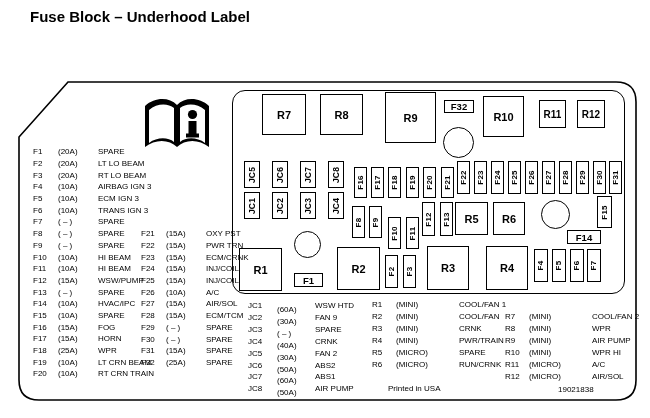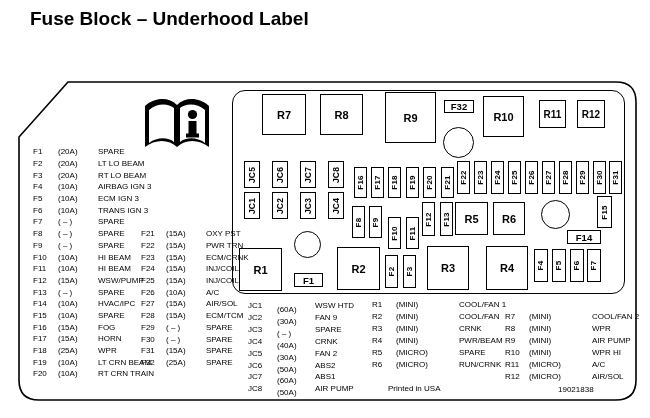--- a/index.html
+++ b/index.html
@@ -1,18 +1,18 @@
 <!DOCTYPE html>
 <html><head>
 <meta charset="utf-8">
 <style>
   html,body{margin:0;padding:0;background:#fff;}
   .page{position:relative;width:650px;height:418px;background:#fff;overflow:hidden;
         font-family:"Liberation Sans","DejaVu Sans",sans-serif;color:#000;}
-  .title{position:absolute;left:30px;top:8px;font-size:19px;font-weight:bold;white-space:nowrap;}
+  .title{position:absolute;left:30px;top:8px;font-size:15px;font-weight:bold;white-space:nowrap;}
   .outline{position:absolute;left:0;top:0;}
   .inner-block{position:absolute;left:232px;top:90px;width:393px;height:204px;
                border:1.6px solid #000;border-radius:13px;background:#fff;box-sizing:border-box;}
   .bx{position:absolute;border:1.5px solid #000;background:#fff;box-sizing:border-box;
       display:flex;align-items:center;justify-content:center;}
   .rlab{font-size:11px;font-weight:bold;}
   .rsm{font-size:10px;font-weight:bold;}
   .fv span,.jc span{display:block;transform:rotate(-90deg);white-space:nowrap;
       font-size:8px;font-weight:bold;letter-spacing:0.2px;}
   .jc span{font-size:8.5px;}
@@ -491,21 +491,21 @@
 
         <div class="line">
           <span class="c-id">R3</span>
           <span class="c-type">(MINI)</span>
           <span class="c-name">CRNK</span>
         </div>
 
         <div class="line">
           <span class="c-id">R4</span>
           <span class="c-type">(MINI)</span>
-          <span class="c-name">PWR/BEAM</span>
+          <span class="c-name">PWR/TRAIN</span>
         </div>
 
         <div class="line">
           <span class="c-id">R5</span>
           <span class="c-type">(MICRO)</span>
           <span class="c-name">SPARE</span>
         </div>
 
         <div class="line">
           <span class="c-id">R6</span>

